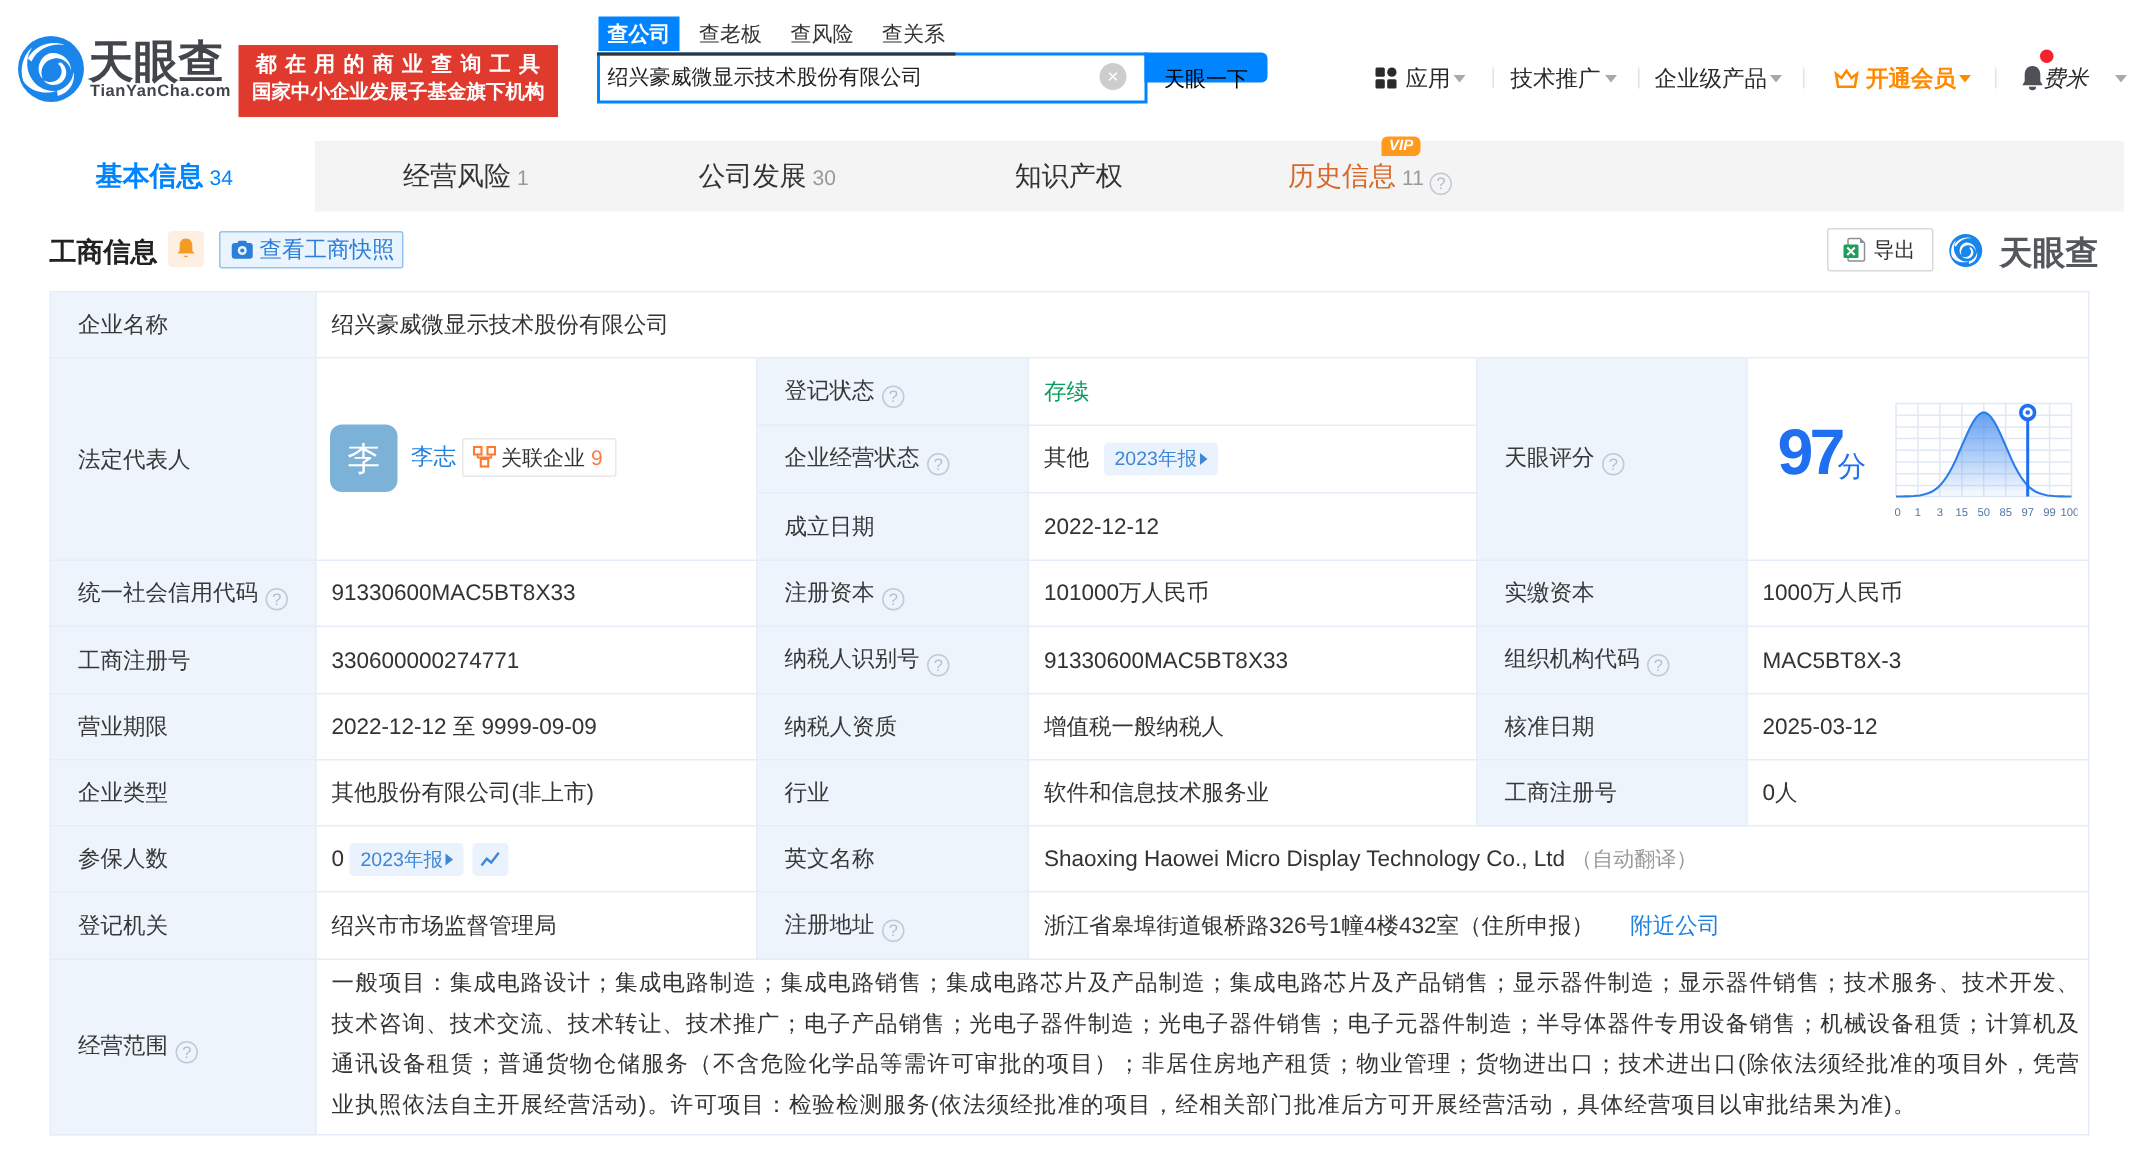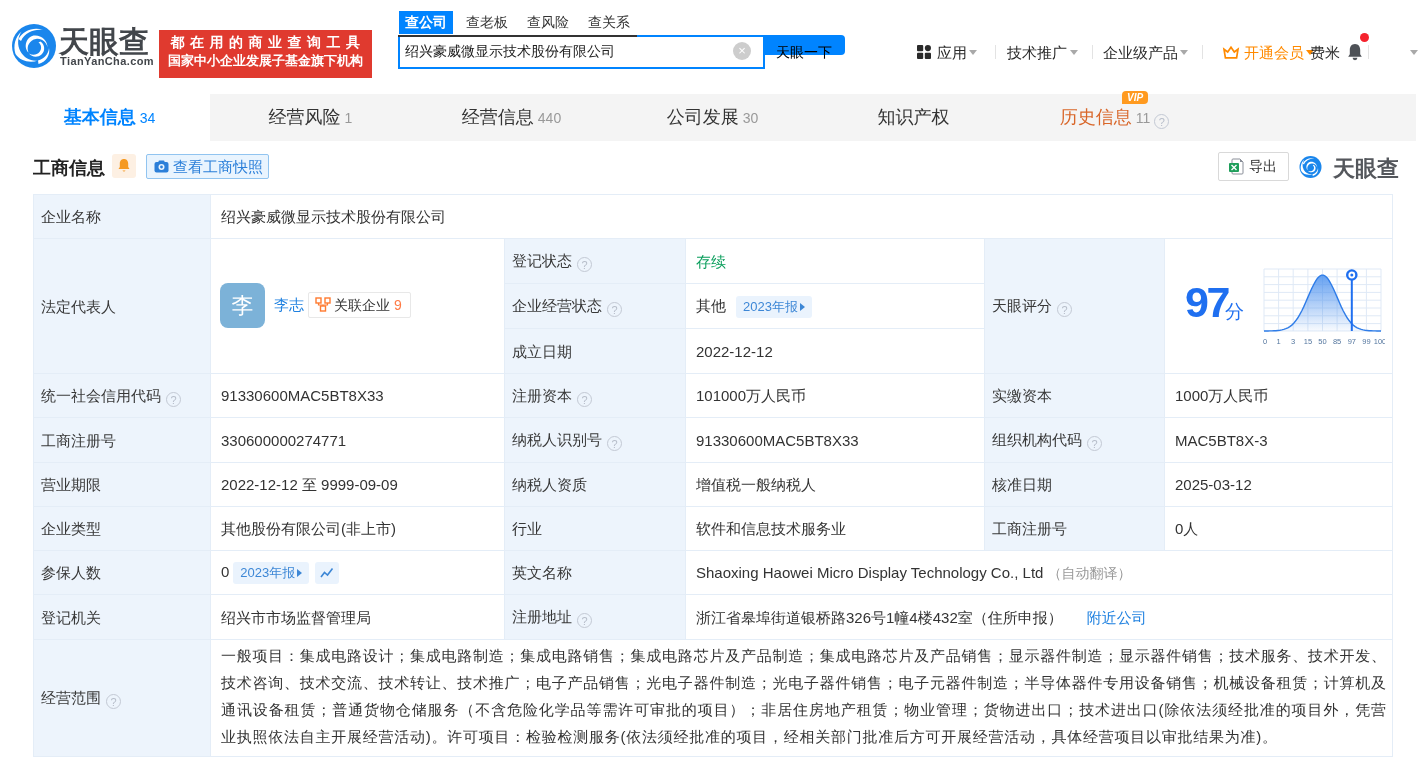--- a/index.html
+++ b/index.html
@@ -24,21 +24,21 @@
 .sbox { position:absolute; left:398px; top:35px; width:367px; height:34px; border:2px solid #0084ff; background:#fff; }
 .sbox .q { position:absolute; left:5px; top:6px; font-size:14px; color:#222; }
 .sclear { position:absolute; left:733px; top:42px; width:18px; height:18px; border-radius:50%; background:#cdcdcd; color:#fff; font-size:13px; line-height:18px; text-align:center; z-index:4; }
 .sbtn { position:absolute; left:763px; top:35px; width:82px; height:20px; background:#0084ff; color:#000000; font-size:14px; text-align:center; line-height:34px; border-radius:0 4px 4px 0; }
 
 .menu { position:absolute; left:0; top:0; width:1425px; height:94px; font-size:15px; color:#2a2a2a; }
 .menu .mt { position:absolute; top:45px; line-height:15px; white-space:nowrap; }
 .menu .sep { position:absolute; top:45px; width:1px; height:14px; background:#e3e3e3; }
 .caret { position:absolute; top:50px; width:0; height:0; border-left:4.5px solid transparent; border-right:4.5px solid transparent; border-top:5.5px solid #a9a9a9; }
 .caret.o { border-top-color:#ff8a00; }
-.orange { color:#ff8a00; font-weight:400; }
+.orange { color:#ff8a00; font-weight:700; }
 
 
 .navbar { position:absolute; left:9px; top:94px; width:1407px; height:47px; background:#f4f4f4; }
 .navtab { float:left; width:201px; height:47px; text-align:center; line-height:47px; font-size:18px; color:#333; position:relative; }
 .navtab .cnt { font-size:14px; color:#999; margin-left:4px; }
 .navtab.on { background:#fff; color:#0084ff; font-weight:700; }
 .navtab.on .cnt { color:#0084ff; font-weight:400; }
 .navtab.his { color:#d9672a; }
 .navtab.his .cnt { color:#999; }
 
@@ -46,21 +46,21 @@
 .sechead { position:absolute; left:33px; top:152px; width:1359px; height:32px; }
 .sec-title { position:absolute; left:0; top:4px; font-size:18px; font-weight:700; color:#222;text-align:center; }
 .bellbox { position:absolute; left:79px; top:2px; width:24px; height:24px; background:#fdf0e3; border-radius:3px; }
 .snapbtn { position:absolute; left:113px; top:2px; height:25px; border:1px solid #91c4f0; background:#e9f4fe; border-radius:2px; color:#2b7fd9; font-size:15px; line-height:23px; padding:0 5px 0 26px; }
 .exportbtn { position:absolute; left:1185px; top:0px; width:71px; height:29px; border:1px solid #d9d9d9; border-radius:2px; background:#fff; font-size:14px; color:#333; line-height:27px; padding-left:30px; }
 .wmark { position:absolute; right:0; top:1px; }
 
 
 table.info { position:absolute; left:33px; top:194px; width:1359px; border-collapse:collapse; table-layout:fixed; font-size:15px; color:#333; }
 table.info td { border:1px solid #e4edf7; padding:0 0 0 10px; height:44px; line-height:21px; }
-table.info td.lb { background:#edf4fc; padding-left:7px; color:#383838; }
+table.info td.lb { background:#edf4fc; padding-left:18px; color:#383838; }
 .qm { display:inline-block; vertical-align:-3px; width:15px; height:15px; border:1px solid #c3c9d4; border-radius:50%; color:#b6bdc9; font-size:11px; line-height:14px; text-align:center; margin-left:5px; font-weight:400; }
 .green { color:#0a9e5c; }
 a.blu { color:#1f81e0; text-decoration:none; }
 .rep { display:inline-block; background:#eaf3fd; border-radius:3px; color:#3d87d6; font-size:13px; line-height:22px; padding:0 7px; margin-left:10px; }
 .rep .tri { display:inline-block; width:0; height:0; border-top:4px solid transparent; border-bottom:4px solid transparent; border-left:5px solid #3d87d6; margin-left:2px; }
 .avatar { display:inline-block; width:45px; height:45px; background:#7cb2d8; border-radius:8px; color:#fff; font-size:22px; text-align:center; line-height:45px; vertical-align:middle; }
 .relbadge { display:inline-block; border:1px solid #e8e8e8; border-radius:2px; height:26px; line-height:24px; padding:0 8px 0 6px; margin-left:8px; vertical-align:middle; font-size:14px; color:#333; background:#fff; }
 .relbadge .n { color:#ff7a45; margin-left:4px; }
 .grey { color:#999; }
 </style>
@@ -116,29 +116,28 @@
         </svg>
       <span class="mt orange" style="left:1244px;">开通会员</span>
       <span class="caret o" style="left:1306px;"></span>
       <span class="sep" style="left:1330px;"></span>
       <svg style="position:absolute; left:1345px; top:42px;" width="20" height="20" viewBox="0 0 20 20">
           <path d="M10 2 C6.4 2 4.8 4.8 4.8 8 L4.8 12.2 L3.2 14.8 H16.8 L15.2 12.2 L15.2 8 C15.2 4.8 13.6 2 10 2 Z" fill="#4e5257"></path>
           <path d="M7.6 15.8 a2.4 2.4 0 0 0 4.8 0 Z" fill="#4e5257"></path>
         </svg>
       <span style="position:absolute; left:1360px; top:33px; width:9px; height:9px; border-radius:50%; background:#f5222d;"></span>
       <span class="sep" style="left:1368px;"></span>
-      <span class="mt" style="left:1310px;">费米</span>
+      <span class="mt" style="left:1362px;font-style:italic;">费米</span>
       <span class="caret" style="left:1410px;"></span>
     </div>
   </div>
 
   <div class="navbar">
     <div class="navtab on">基本信息<span class="cnt">34</span></div>
     <div class="navtab">经营风险<span class="cnt">1</span></div>
-    <div class="navtab">经营信息<span class="cnt">440</span></div>
     <div class="navtab">公司发展<span class="cnt">30</span></div>
     <div class="navtab">知识产权</div>
     <div class="navtab his">历史信息<span class="cnt">11</span><span class="qm" style="margin-left:4px">?</span>
       <span style="position:absolute; left:108px; top:-3px; background:#ff9a1f; color:#fff; font-size:10px; font-weight:700; font-style:italic; border-radius:4px 4px 4px 0; line-height:13px; padding:0 5px;">VIP</span>
     </div>
   </div>
 
   <div class="sechead">
     <div class="sec-title">工商信息</div>
     <div class="bellbox"><svg width="14" height="15" viewBox="0 0 14 15" style="margin:4px 0 0 5px">

